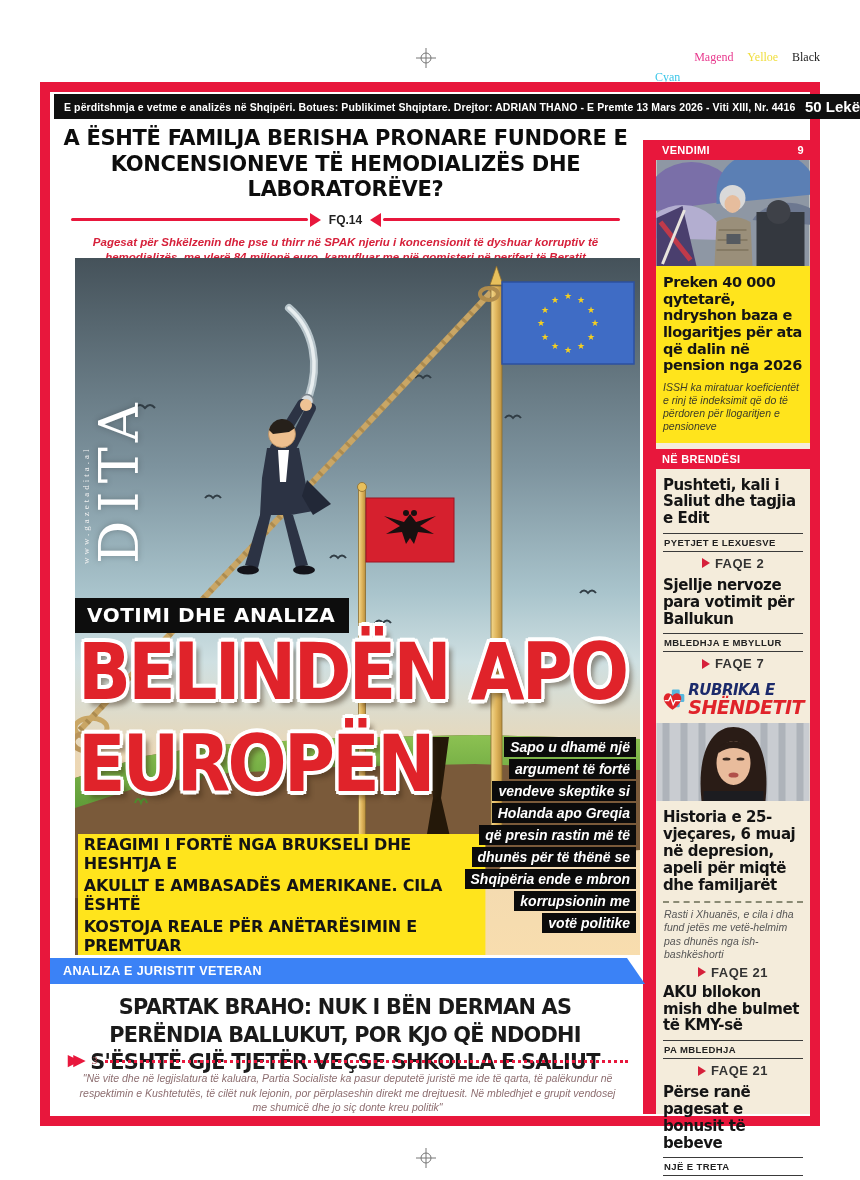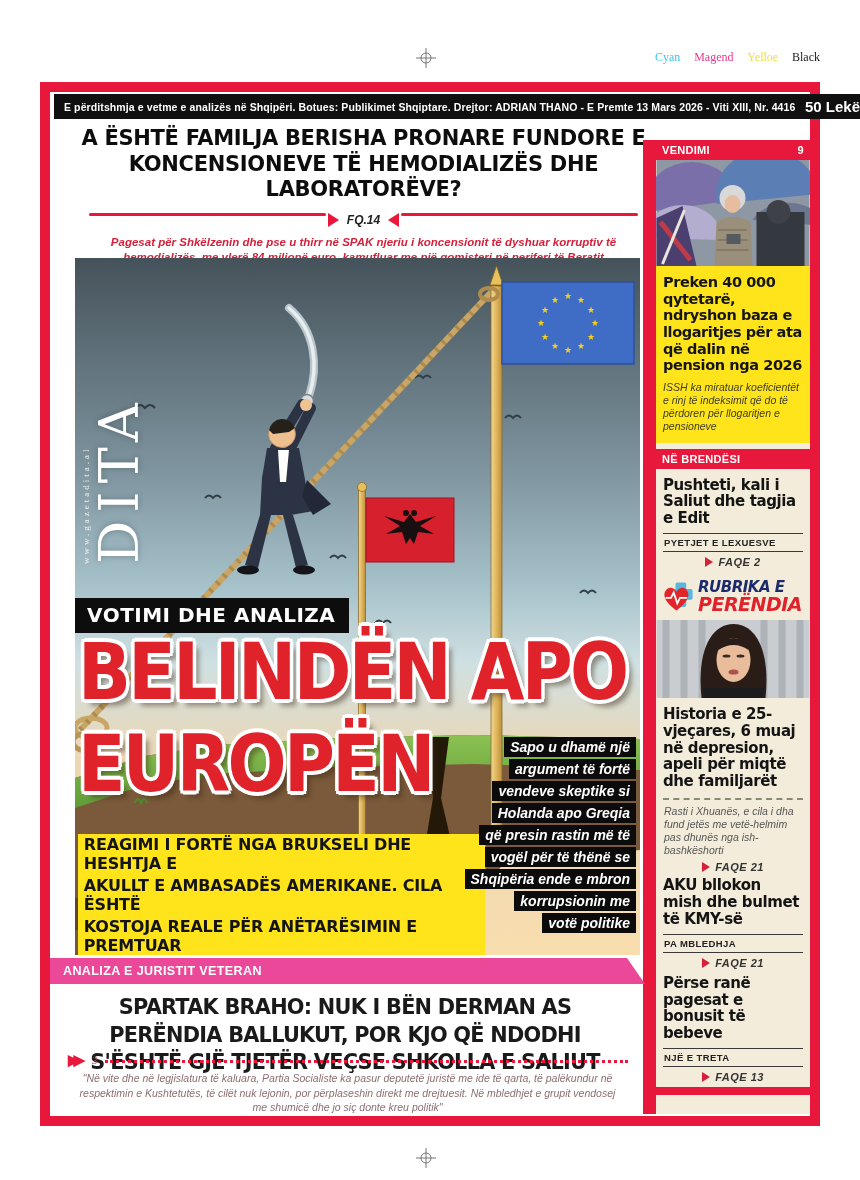--- a/index.html
+++ b/index.html
@@ -18,24 +18,24 @@
                  background:#ffffff; }
 
   
   .masthead { position:absolute; left:54px; top:94px; width:816px; height:25px;
               background:#101010; color:#fff; display:flex; align-items:center;
               justify-content:space-between; padding:0 10px; }
   .masthead .info { font-size:10.5px; font-weight:bold; letter-spacing:0.1px; }
   .masthead .price { font-size:15px; font-weight:bold; white-space:nowrap; }
 
   
-  .top-story { position:absolute; left:71px; top:126px; width:585px; text-align:center; }
+  .top-story { position:absolute; left:53px; top:126px; width:585px; text-align:center; }
   .top-story h1 { font-size:21px; line-height:1.22; font-weight:bold; color:#0d0d0d;
                   font-family:"DejaVu Sans", sans-serif; letter-spacing:-0.3px; }
-  .fq-row { display:flex; align-items:flex-start; margin:10px 18px 8px 18px;font-style:italic; }
+  .fq-row { display:flex; align-items:center; margin:10px 18px 8px 18px; }
   .fq-line { flex:1; height:3px; background:#e8173c; border-radius:2px; }
   .tri-r { width:0; height:0; border-top:7px solid transparent; border-bottom:7px solid transparent;
            border-left:11px solid #e8173c; margin:0 8px 0 2px; }
   .tri-l { width:0; height:0; border-top:7px solid transparent; border-bottom:7px solid transparent;
            border-right:11px solid #e8173c; margin:0 2px 0 8px; }
   .fq-label { font-size:12px; font-weight:bold; color:#222; }
   .top-deck { font-size:11.5px; font-weight:bold; font-style:italic; color:#d6203a;
               line-height:1.35; padding:0 30px; }
 
   
@@ -86,32 +86,32 @@
   .ybox .ydeck { margin-top:7px; font-size:10.5px; font-style:italic; color:#3c3c28; line-height:1.25; }
   .sb-item { padding:8px 7px 2px 7px; }
   .sb-item .ihead { font-size:15px; font-weight:bold; color:#141414; line-height:1.12;
                     font-family:"DejaVu Sans", sans-serif; letter-spacing:-0.4px; }
   .sb-tag { border-top:1px solid #3a3a3a; border-bottom:1px solid #3a3a3a;
             font-size:9.5px; font-weight:bold; color:#222; padding:3px 1px; margin-top:6px;
             letter-spacing:0.4px; }
   .faqe { display:flex; justify-content:center; align-items:center; gap:5px; padding:4px 0 2px 0; }
   .faqe .tri { width:0; height:0; border-top:5px solid transparent; border-bottom:5px solid transparent;
                border-left:8px solid #d6203a; }
-  .faqe .ftxt { font-size:11px; font-style:italic; font-weight:bold; color:#333; letter-spacing:0.5px; }
+  .faqe .ftxt { font-size:13px; font-weight:bold; color:#333; letter-spacing:0.5px; }
   .health-logo { display:flex; align-items:center; padding:8px 6px 6px 6px; }
   .health-title { font-style:italic; font-weight:bold; font-family:"DejaVu Sans", sans-serif;
                   line-height:1.0; letter-spacing:-0.5px; }
   .health-title .l1 { color:#1b2a6b; font-size:15px; display:block; }
   .health-title .l2 { color:#e0232a; font-size:19px; display:block; }
   .dash-sep { border-top:2px dashed #8a8a74; margin:6px 7px 0 7px; }
   .hdeck { font-size:10.5px; font-style:italic; color:#555; padding:5px 8px 0 8px; line-height:1.25; }
 
   
   .bottom-story { position:absolute; left:50px; top:955px; width:590px; height:160px; background:#fff; }
-  .bkicker { position:absolute; left:0; top:3px; width:595px; height:26px; background:#ec4899;
+  .bkicker { position:absolute; left:0; top:3px; width:595px; height:26px; background:#3b82f6;
              color:#fff; font-weight:bold; font-size:12.5px; letter-spacing:0.4px;
              display:flex; align-items:center; padding-left:13px;
              clip-path:polygon(0 0, calc(100% - 18px) 0, 100% 100%, 0 100%); }
   .bheadline { position:absolute; left:8px; top:38px; width:574px; text-align:center;
                font-size:21.5px; line-height:1.28; color:#1a1a1a; font-weight:bold;
                font-family:"DejaVu Sans", sans-serif; letter-spacing:-0.8px; transform:scaleX(0.97); }
   .bref { position:absolute; left:18px; top:96px; width:560px; display:flex; align-items:center; gap:7px; }
   .bref .chev { color:#e8173c; font-size:15px; font-weight:bold; letter-spacing:-6px; padding-right:6px; }
   .bref .num { font-size:11px; font-style:italic; color:#a04a50; font-family:"Liberation Serif", serif; }
   .bref .dots { flex:1; border-top:3px dotted #e8173c; margin-top:2px; }
@@ -121,21 +121,21 @@
 </head>
 <body>
 
 <svg class="reg-mark" style="left:416px; top:48px;" viewBox="0 0 20 20">
   <circle cx="10" cy="10" r="5" fill="none" stroke="#777" stroke-width="1"></circle>
   <line x1="10" y1="0" x2="10" y2="20" stroke="#777" stroke-width="1"></line>
   <line x1="0" y1="10" x2="20" y2="10" stroke="#777" stroke-width="1"></line>
 </svg>
 
 <div class="cmyk-row">
-  <span style="color:#3bc6e8;">Cyan</span>
+  <span style="color:#3bc6e8;margin-top:20px;">Cyan</span>
   <span style="color:#e83a8e;">Magend</span>
   <span style="color:#f0de3c;">Yelloe</span>
   <span style="color:#1c1c1c;">Black</span>
 </div>
 
 <div class="frame"></div>
 <div class="frame-inner"></div>
 
 <div class="masthead">
   <span class="info">E përditshmja e vetme e analizës në Shqipëri. Botues: Publikimet Shqiptare. Drejtor: ADRIAN THANO - E  Premte 13  Mars 2026 - Viti XIII, Nr. 4416</span>
@@ -282,21 +282,21 @@
     <div class="hl-line">KOSTOJA REALE PËR ANËTARËSIMIN E PREMTUAR</div>
 
   </div>
 
   <div class="black-quote">
     <div><span>Sapo u dhamë një</span></div>
     <div><span>argument të fortë</span></div>
     <div><span>vendeve skeptike si</span></div>
     <div><span>Holanda apo Greqia</span></div>
     <div><span>që presin rastin më të</span></div>
-    <div><span>vogël për të thënë se</span></div>
+    <div><span>dhunës për të thënë se</span></div>
     <div><span>Shqipëria ende e mbron</span></div>
     <div><span>korrupsionin me</span></div>
     <div><span>votë politike</span></div>
   </div>
 </div>
 
 <div class="side-divider"></div>
 
 <div class="sidebar">
 
@@ -330,31 +330,39 @@
     <span>NË BRENDËSI</span>
   </div>
   <div class="sb-item">
     <div class="ihead">Pushteti, kali i Saliut dhe tagjia e Edit</div>
     <div class="sb-tag">PYETJET E LEXUESVE</div>
     <div class="faqe">
       <span class="tri"></span>
       <span class="ftxt">FAQE 2</span>
     </div>
   </div>
+  <div class="sb-item" style="padding-top:2px;">
+    <div class="ihead">Sjellje nervoze para votimit për Ballukun</div>
+    <div class="sb-tag">MBLEDHJA E MBYLLUR</div>
+    <div class="faqe">
+      <span class="tri"></span>
+      <span class="ftxt">FAQE 7</span>
+    </div>
+  </div>
 
   <div class="health-logo">
     <svg width="36" height="32" viewBox="0 0 40 34">
       <rect x="15" y="1" width="12" height="27" rx="2" fill="#58b7dd"></rect>
       <rect x="8" y="8" width="26" height="12" rx="2" fill="#58b7dd"></rect>
       <path d="M16 32 C5 24 0 16 4 10 C7 5 13 6 16 11 C19 6 25 5 28 10 C32 16 27 24 16 32 Z" fill="#e0252b"></path>
       <polyline points="4,18 10,18 13,12 17,24 20,18 28,18" fill="none" stroke="#ffffff" stroke-width="2"></polyline>
     </svg>
     <div class="health-title">
       <span class="l1">RUBRIKA E</span>
-      <span class="l2">PERËNDIA</span>
+      <span class="l2">SHËNDETIT</span>
     </div>
   </div>
   <svg class="photo" height="78" viewBox="0 0 153 78">
     <rect width="153" height="78" fill="#c9ccd1"></rect>
     <g fill="#aeb3ba">
       <rect x="6" width="7" height="78"></rect>
         <rect x="24" width="7" height="78"></rect>
         <rect x="42" width="7" height="78"></rect>
       <rect x="104" width="7" height="78"></rect>
         <rect x="122" width="7" height="78"></rect>

